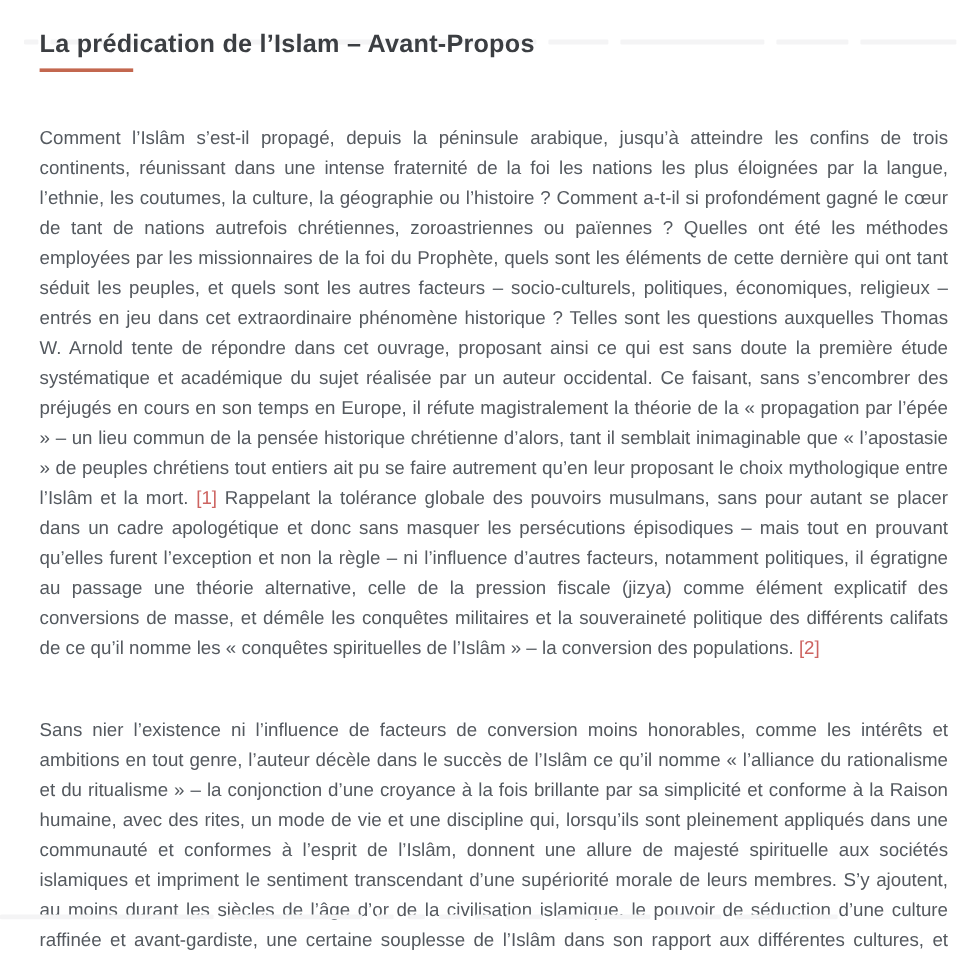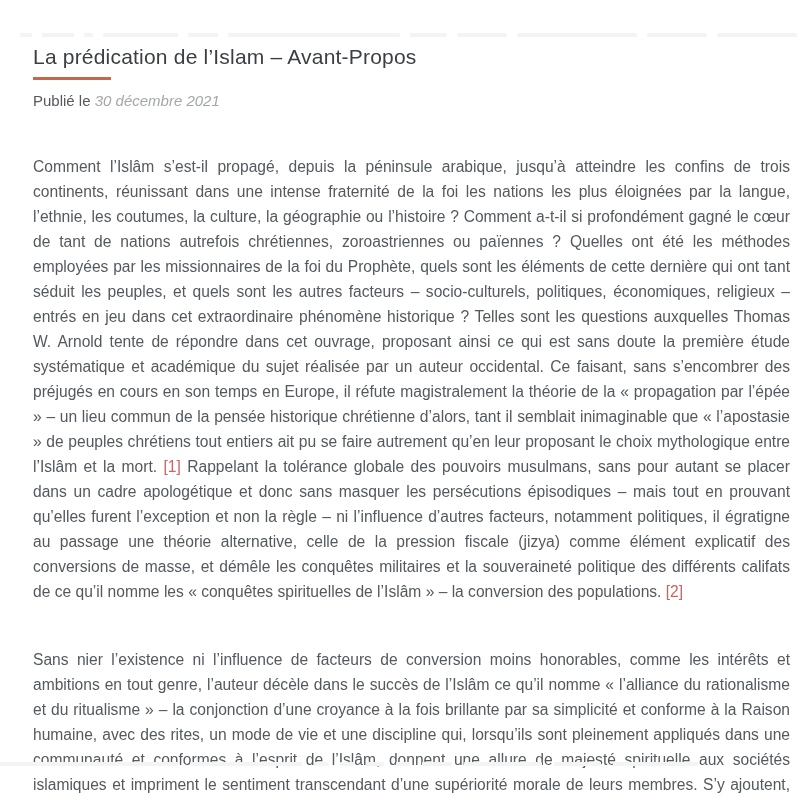--- a/index.html
+++ b/index.html
@@ -16,21 +16,21 @@
     width:800px;height:800px;background:#ffffff;position:relative;overflow:hidden;
     font-family:"Liberation Sans",sans-serif;color:var(--text);
     -webkit-font-smoothing:antialiased;
   }
   .divider-row{position:absolute;left:0;display:flex;gap:10px;height:4px;align-items:stretch;}
   .divider-row span{background:var(--sep);display:block;height:4px;border-radius:1px;}
   .divider-top{top:33px;left:20px;}
   .divider-bottom{top:762px;left:0;gap:12px;}
   .content{position:absolute;left:33px;top:0;width:757px;}
   h1.page-title{
-    margin:44px 0 0 0;font-size:21px;line-height:25px;font-weight:400;
+    margin:24px 0 0 0;font-size:21px;line-height:25px;font-weight:700;
     color:var(--title);letter-spacing:.2px;
   }
   .title-underline{width:78px;height:3px;background:var(--accent);margin-top:8px;}
   .published{margin-top:11px;font-size:15px;line-height:20px;color:var(--text);}
   .published .date{font-style:italic;color:var(--muted);}
   .intro{margin-top:20px;font-size:15.5px;line-height:22px;color:var(--text);}
   p.body-par{
     margin:43px 0 0 0;font-size:15.6px;line-height:25px;color:var(--text);
     text-align:justify;
   }
@@ -52,21 +52,20 @@
   <span style="width:60px"></span>
     <span style="width:80px"></span>
 </div>
 
 <div class="content">
 
   <h1 class="page-title">La prédication de l’Islam – Avant-Propos</h1>
 
   <div class="title-underline"></div>
 
-  <div class="published"><span>Publié le </span><span class="date">30 décembre 2021</span></div>
 
 
   <p class="body-par"><span>Comment l’Islâm s’est-il propagé, depuis la péninsule arabique, jusqu’à atteindre les confins de trois continents, réunissant dans une intense fraternité de la foi les nations les plus éloignées par la langue, l’ethnie, les coutumes, la culture, la géographie ou l’histoire ? Comment a-t-il si profondément gagné le cœur de tant de nations autrefois chrétiennes, zoroastriennes ou païennes ? Quelles ont été les méthodes employées par les missionnaires de la foi du Prophète, quels sont les éléments de cette dernière qui ont tant séduit les peuples, et quels sont les autres facteurs – socio-culturels, politiques, économiques, religieux – entrés en jeu dans cet extraordinaire phénomène historique ? Telles sont les questions auxquelles Thomas W. Arnold tente de répondre dans cet ouvrage, proposant ainsi ce qui est sans doute la première étude systématique et académique du sujet réalisée par un auteur occidental. Ce faisant, sans s’encombrer des préjugés en cours en son temps en Europe, il réfute magistralement la théorie de la « propagation par l’épée » – un lieu commun de la pensée historique chrétienne d’alors, tant il semblait inimaginable que « l’apostasie » de peuples chrétiens tout entiers ait pu se faire autrement qu’en leur proposant le choix mythologique entre l’Islâm et la mort. </span><a class="footnote-ref">[1]</a><span> Rappelant la tolérance globale des pouvoirs musulmans, sans pour autant se placer dans un cadre apologétique et donc sans masquer les persécutions épisodiques – mais tout en prouvant qu’elles furent l’exception et non la règle – ni l’influence d’autres facteurs, notamment politiques, il égratigne au passage une théorie alternative, celle de la pression fiscale (jizya) comme élément explicatif des conversions de masse, et démêle les conquêtes militaires et la souveraineté politique des différents califats de ce qu’il nomme les « conquêtes spirituelles de l’Islâm » – la conversion des populations. </span><a class="footnote-ref">[2]</a></p>
 
   <p class="body-par">Sans nier l’existence ni l’influence de facteurs de conversion moins honorables, comme les intérêts et ambitions en tout genre, l’auteur décèle dans le succès de l’Islâm ce qu’il nomme « l’alliance du rationalisme et du ritualisme » – la conjonction d’une croyance à la fois brillante par sa simplicité et conforme à la Raison humaine, avec des rites, un mode de vie et une discipline qui, lorsqu’ils sont pleinement appliqués dans une communauté et conformes à l’esprit de l’Islâm, donnent une allure de majesté spirituelle aux sociétés islamiques et impriment le sentiment transcendant d’une supériorité morale de leurs membres. S’y ajoutent, au moins durant les siècles de l’âge d’or de la civilisation islamique, le pouvoir de séduction d’une culture raffinée et avant-gardiste, une certaine souplesse de l’Islâm dans son rapport aux différentes cultures, et naturellement – puisque c’est l’objet principal de cet ouvrage – le zèle missionnaire des musulmans, dont l’absence de clergé et de hiérarchie formelle permet d’insuffler en l’esprit de chaque croyant sincère un sens de la responsabilité individuelle en la matière, au point que d’aucuns ont pu affirmer que « chaque musulman est un prédicateur » ; l’on notera, à ce sujet, le rôle majeur des commerçants et marchands dans la propagation de l’Islâm, eux qui ont introduit pacifiquement la foi de Muhammad dans le sud de l’Inde, en Chine, en Afrique subsaharienne et en Asie du Sud-Est – notamment en Indonésie, qui est aujourd’hui le pays musulman le plus peuplé au monde, avec près de 230 millions de croyants.</p>
 
 </div>
 
 <div class="divider-row divider-bottom">
   <span style="width:178px"></span>

